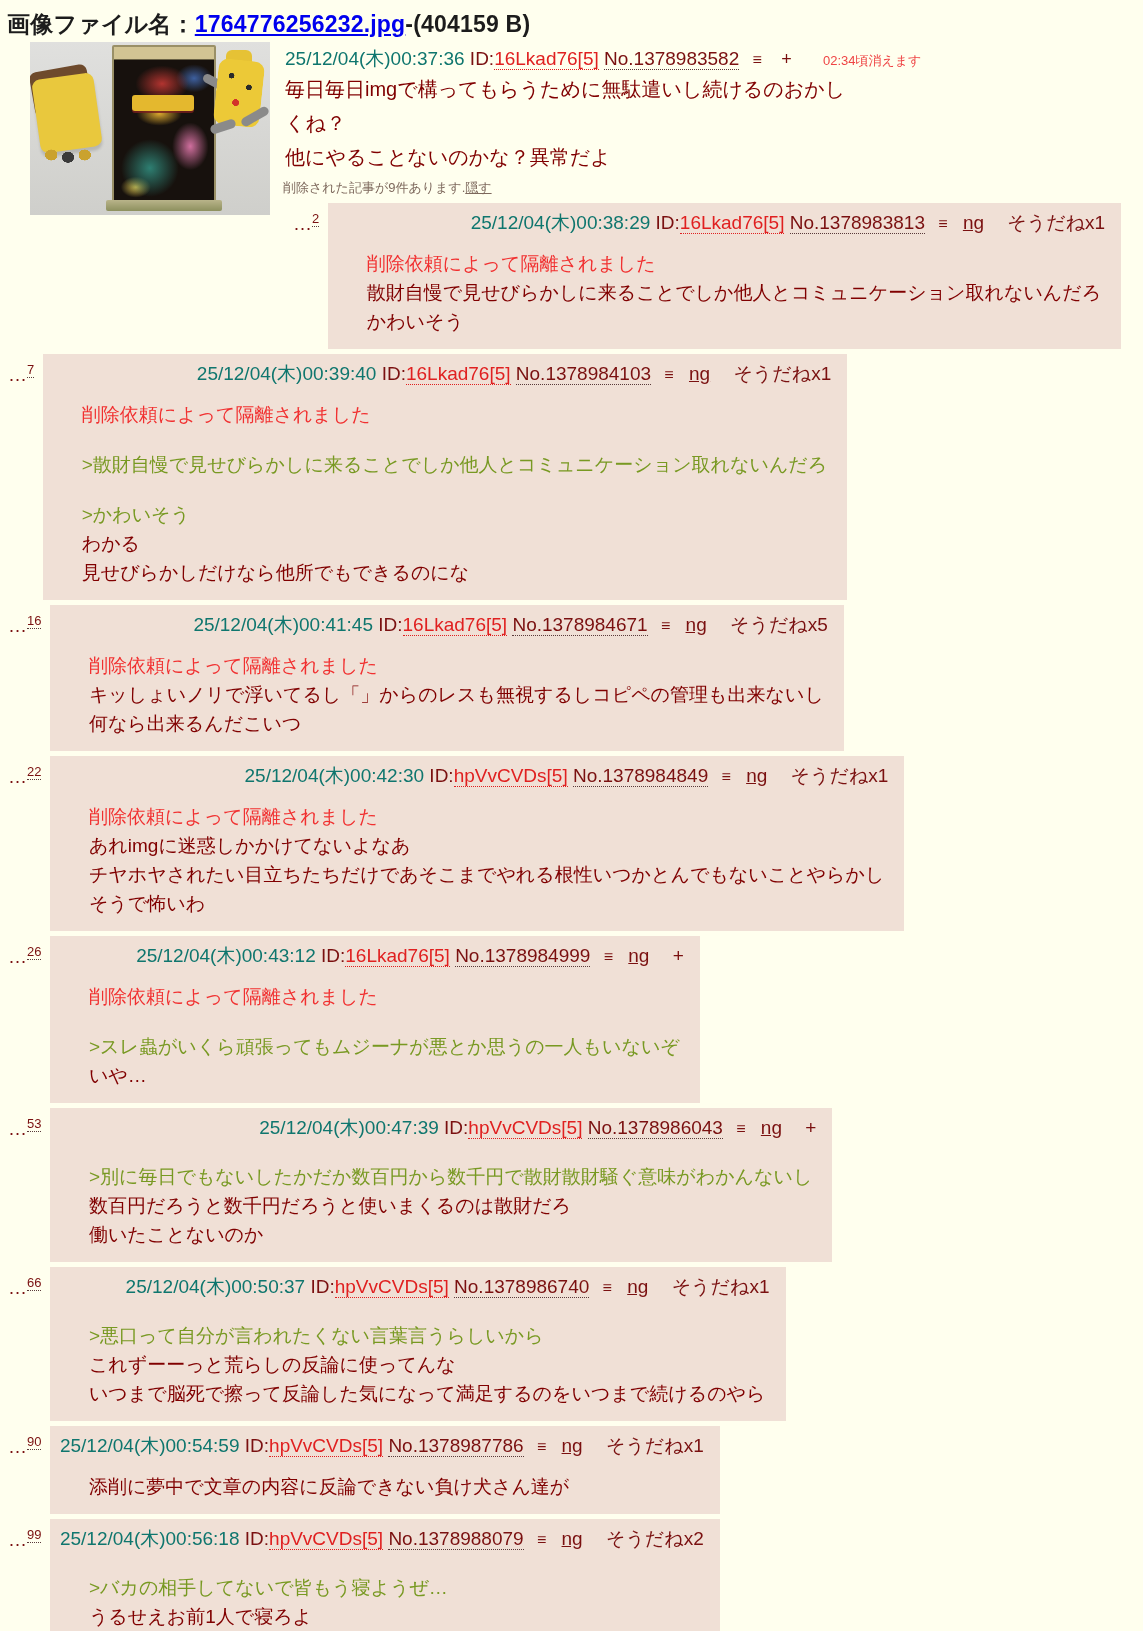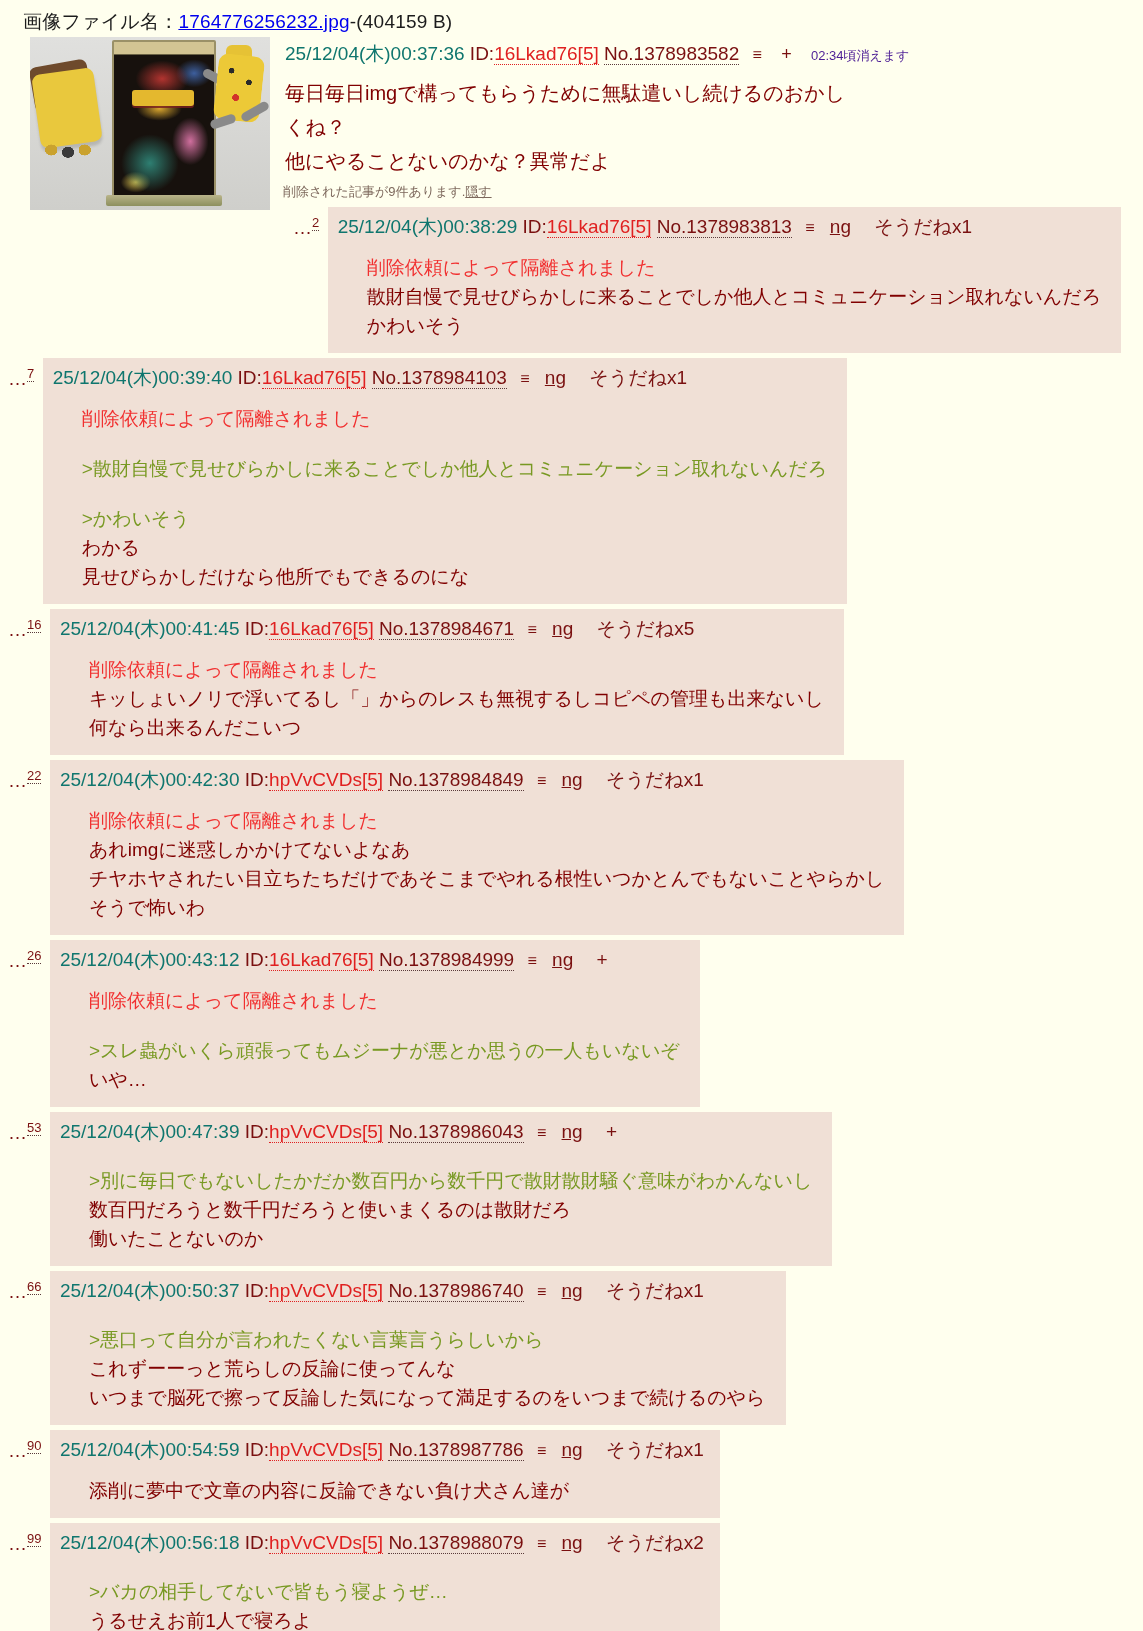--- a/index.html
+++ b/index.html
@@ -6,24 +6,25 @@
   html, body {
     width: 1143px;
     background: #ffffee;
     font-family: "Liberation Sans", sans-serif;
     color: #800000;
   }
   body { min-height: 1631px; overflow-x: hidden; }
 
   
   .filehead {
-    padding: 9px 0 0 23px;
-    font-size: 19px;
+    padding: 9px 0 0 7px;
+    font-size: 23px;
     color: #1c1c1c;
     letter-spacing: 0.2px;
+    font-weight: bold;
   }
   .filehead a {
     color: #0000ee;
     text-decoration: underline;
     cursor: pointer;
   }
 
   
   .thread { position: relative; padding-top: 6px; }
 
@@ -132,21 +133,20 @@
   }
 
   
   .op-head {
     margin-left: 285px;
     font-size: 19px;
     white-space: nowrap;
   }
   .op-body {
     margin-left: 285px;
-    margin-top: 9px;
     font-size: 20px;
     line-height: 34px;
   }
   .op-body div { white-space: nowrap; }
 
   .deleted {
     margin-left: 283px;
     margin-top: 5px;
     font-size: 13px;
     color: #7d685c;
@@ -170,21 +170,21 @@
     border-bottom: 1px dotted #5a3a3a;
     cursor: pointer;
   }
   .menu-ic {
     color: #7a1010;
     font-size: 16px;
     margin: 0 6px 0 8px;
     cursor: pointer;
   }
   .plus { color: #7a1010; margin: 0 8px; cursor: pointer; font-size: 18px; }
-  .expire { font-size: 13px; color: #4c1d95; margin-left: 6px; }
+  .expire { font-size: 13px; color: #ef4444; margin-left: 18px; }
   .ng {
     color: #7a1010;
     text-decoration: underline;
     margin: 0 10px 0 4px;
     cursor: pointer;
   }
   .sodane { color: #7a1010; margin-left: 8px; cursor: pointer; }
 
   
   .reply { margin: 5px 0 0 8px; }
@@ -201,21 +201,21 @@
     border-bottom: 1px dotted #5a3a3a;
     cursor: pointer;
   }
   .cell {
     display: inline-block;
     vertical-align: top;
     background: #f0e0d6;
     padding: 7px 16px 13px 10px;
     margin-left: 4px;
   }
-  .r-head { font-size: 19px; white-space: nowrap; }
+  .r-head { font-size: 19px; white-space: nowrap; text-align: right; }
   .r-body {
     margin: 13px 4px 0 29px;
     font-size: 19px;
     line-height: 29px;
   }
   .r-body div { white-space: nowrap; }
   .l-warn  { color: #f13030; }
   .l-quote { color: #789922; margin-top: 21px; }
   .l-text  { color: #800000; }
 </style>

